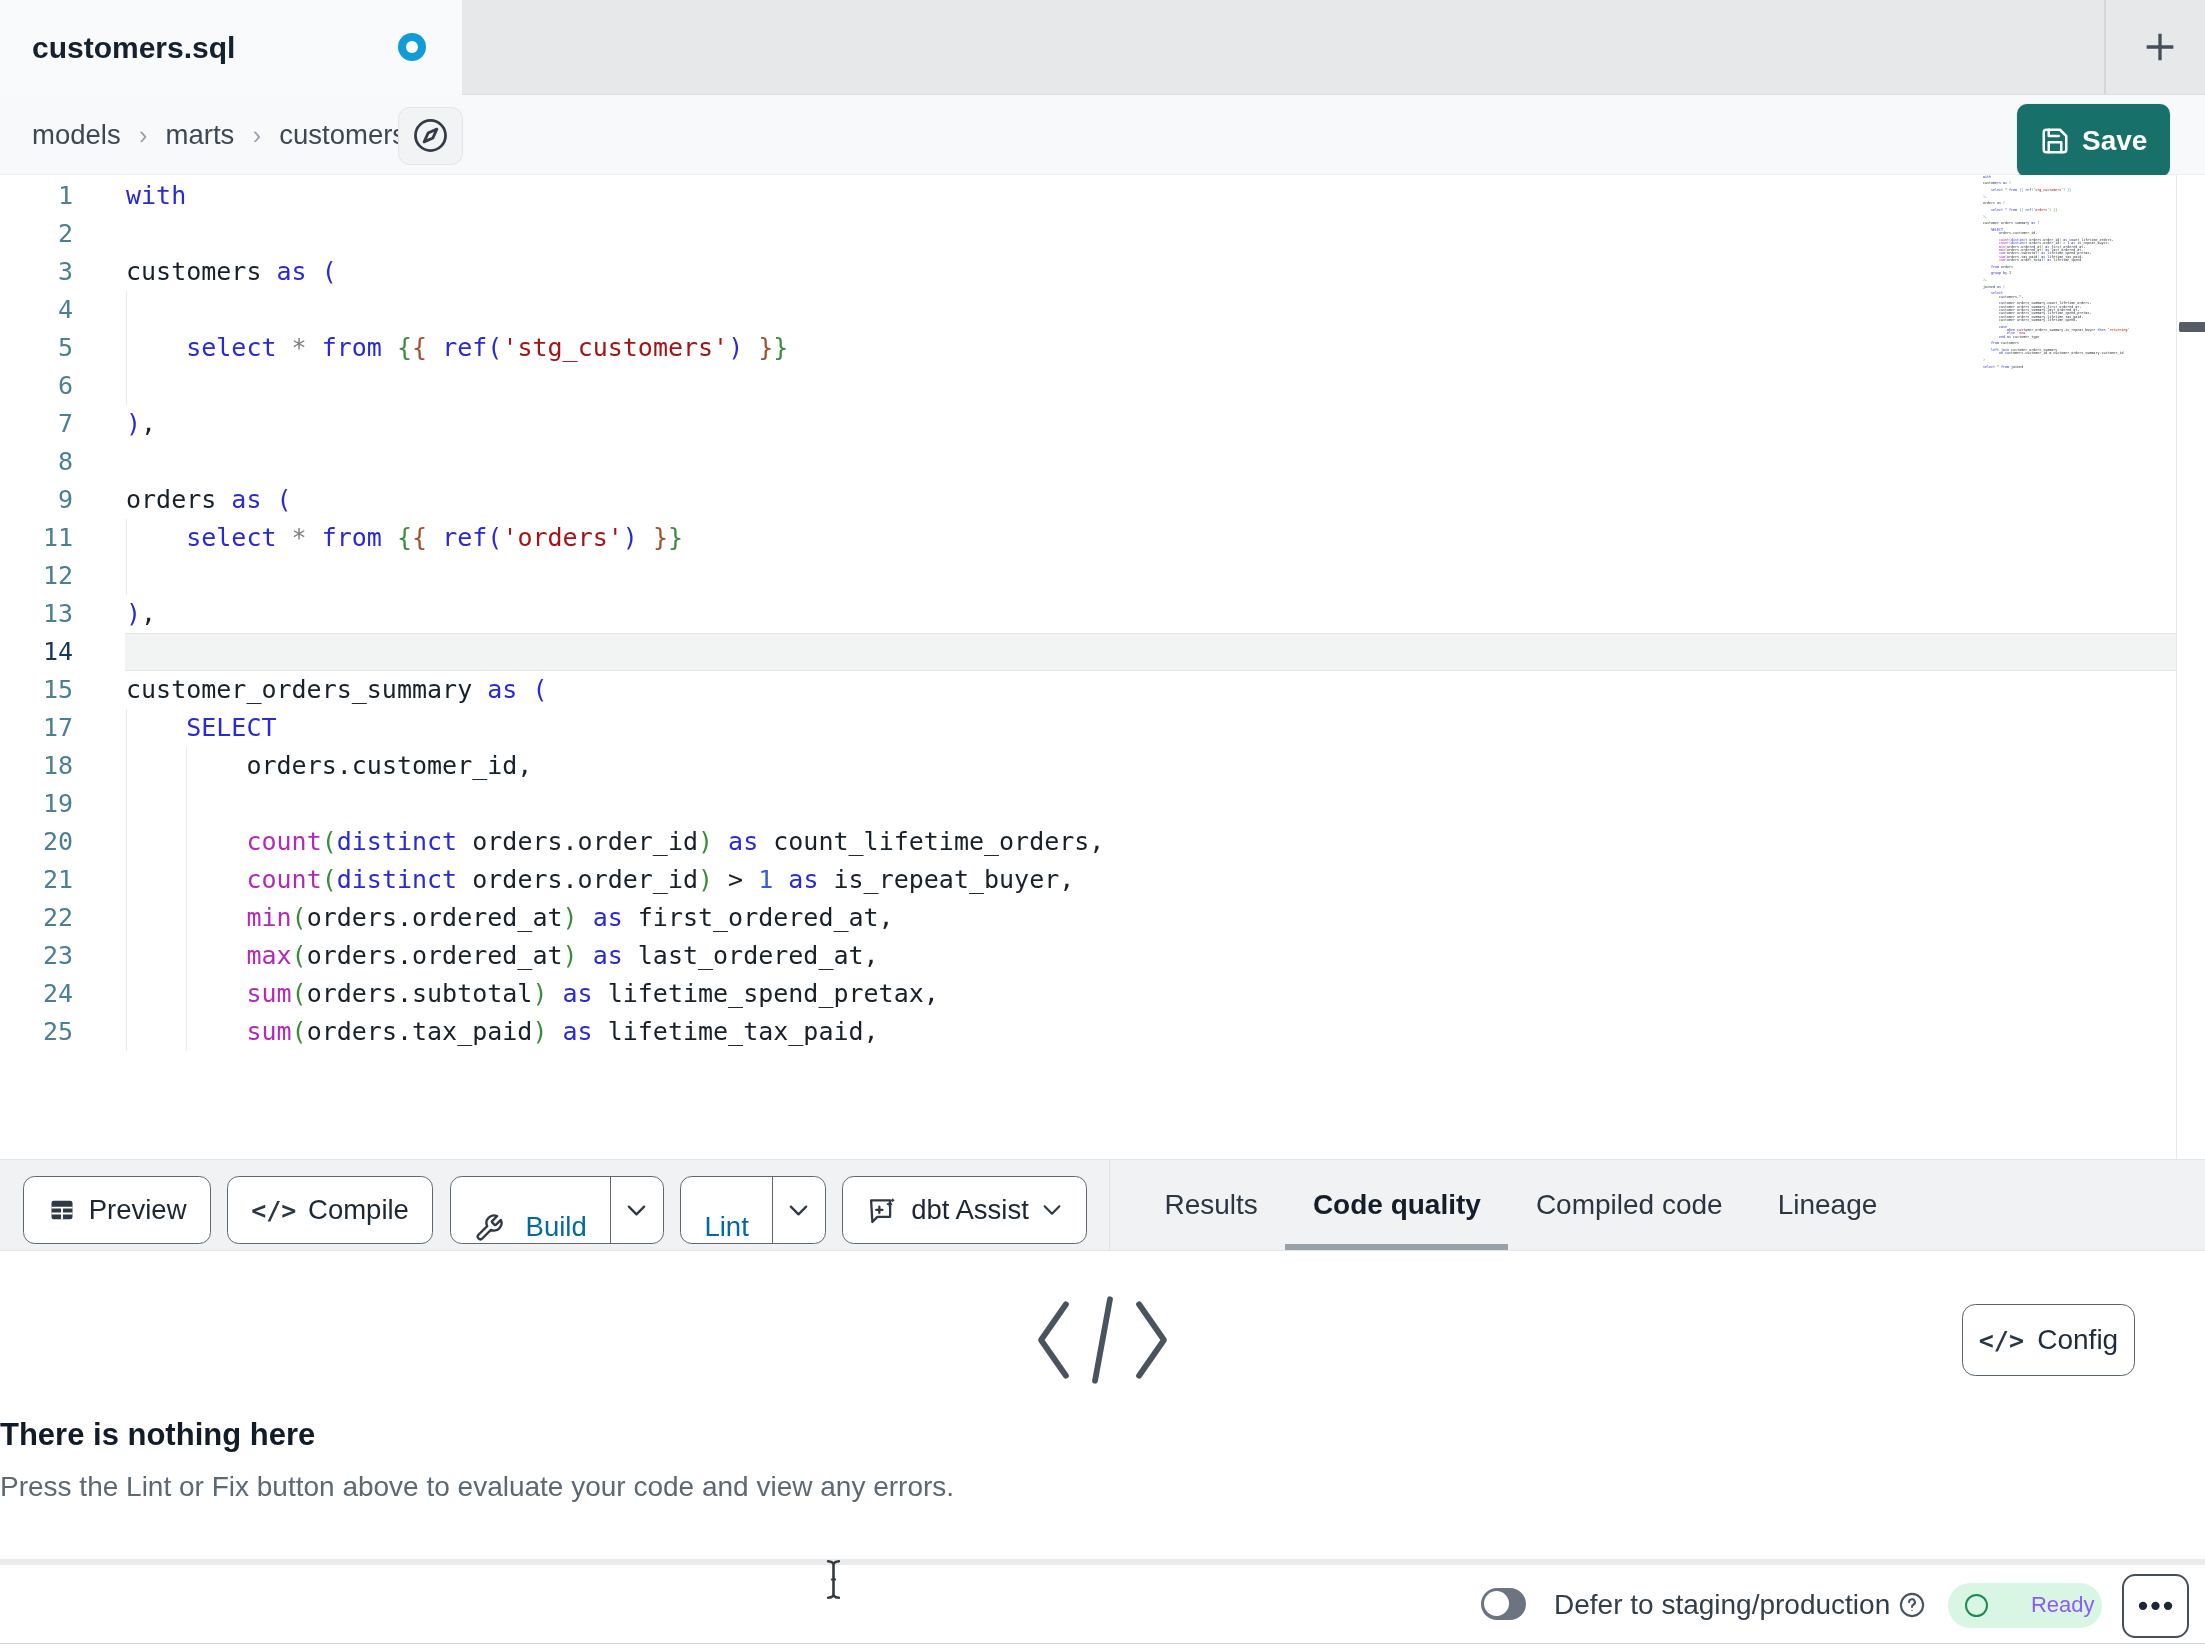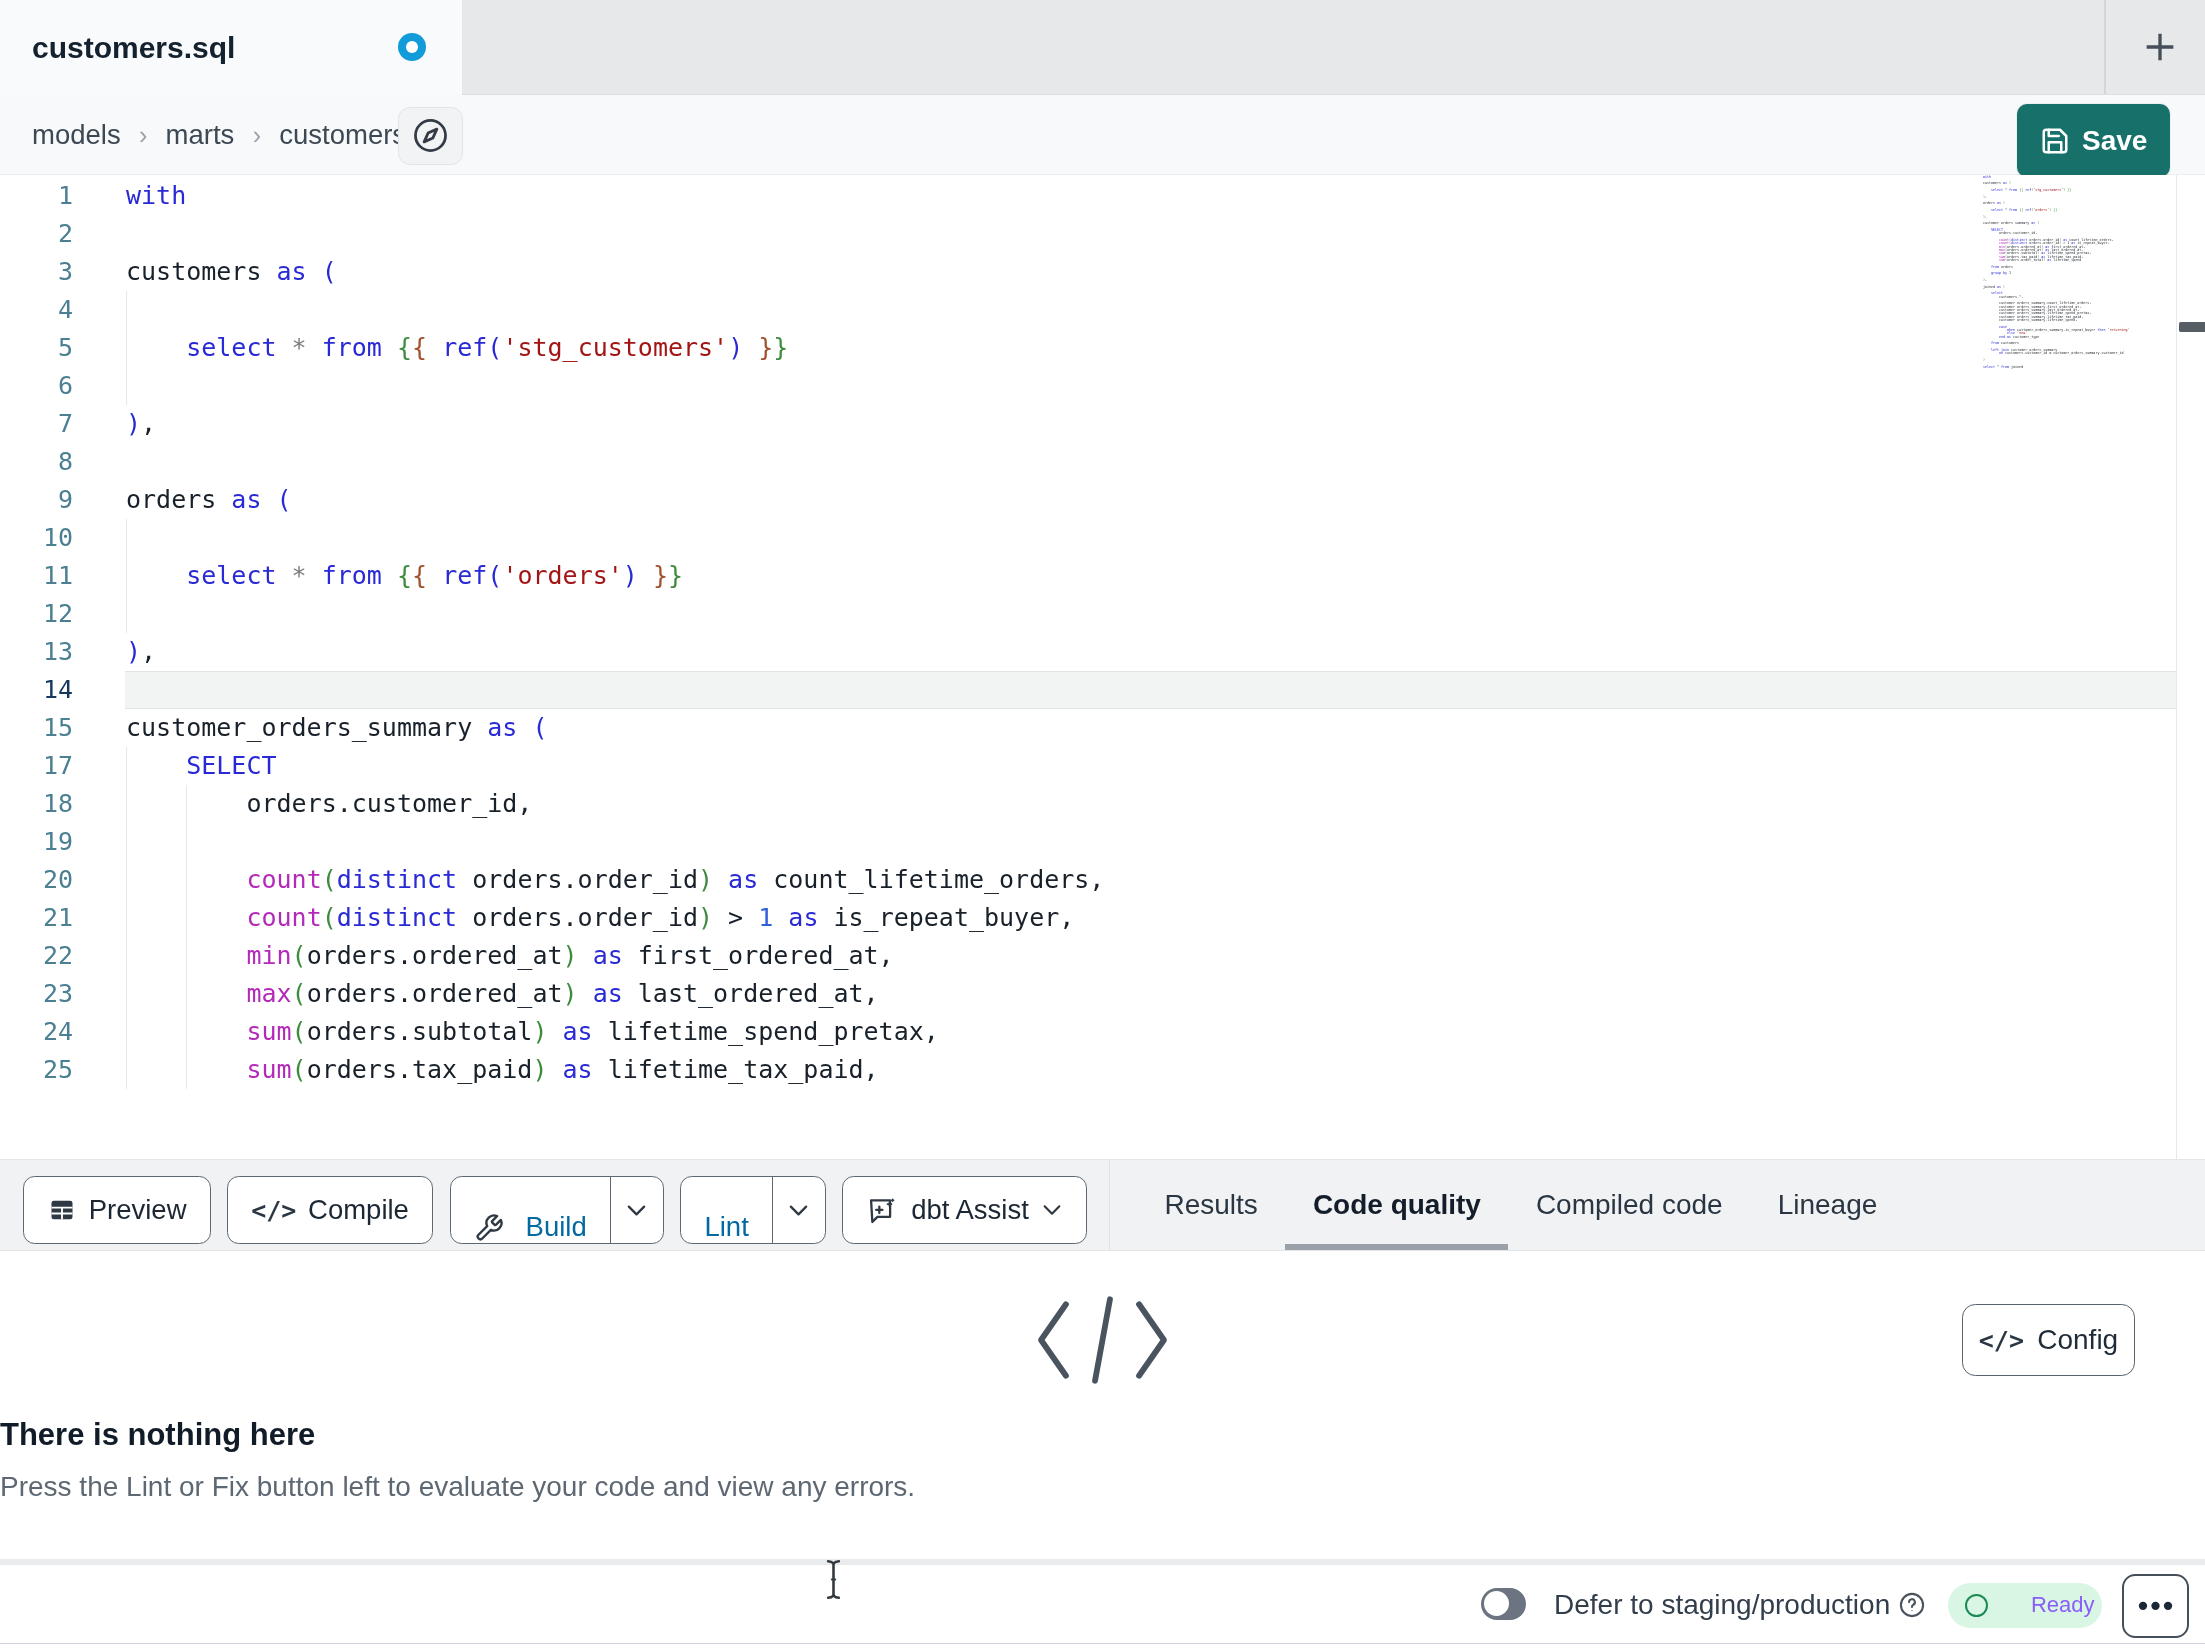--- a/index.html
+++ b/index.html
@@ -188,24 +188,20 @@
         </div>
         <div class="line">
           <span class="ln">8</span>
           <div class="lc"></div>
         </div>
         <div class="line">
           <span class="ln">9</span>
           <div class="lc"><span class="tok-pl">orders </span><span class="tok-kw">as</span><span class="tok-pl"> </span><span class="tok-pn">(</span></div>
         </div>
         <div class="line">
-          <span class="ln">10</span>
-          <div class="lc"><div class="guide" style="left: 0px;"></div></div>
-        </div>
-        <div class="line">
           <span class="ln">11</span>
           <div class="lc"><div class="guide" style="left: 0px;"></div><span>    </span><span class="tok-kw">select</span><span class="tok-op"> * </span><span class="tok-kw">from</span><span class="tok-pl"> </span><span class="tok-jg">{</span><span class="tok-jb">{</span><span class="tok-pl"> </span><span class="tok-kw">ref</span><span class="tok-pn">(</span><span class="tok-str">'orders'</span><span class="tok-pn">)</span><span class="tok-pl"> </span><span class="tok-jb">}</span><span class="tok-jg">}</span></div>
         </div>
         <div class="line">
           <span class="ln">12</span>
           <div class="lc"><div class="guide" style="left: 0px;"></div></div>
         </div>
         <div class="line">
           <span class="ln">13</span>
           <div class="lc"><span class="tok-pn">)</span><span class="tok-pl">,</span></div>
@@ -378,21 +374,21 @@
   </div>
 
   <div class="panel">
     <div class="empty">
       <svg class="glyph" width="147" height="98" viewBox="0 0 176 118" fill="none" stroke="#4a545f" stroke-width="7" stroke-linecap="round" stroke-linejoin="round">
         <path d="M44 16L14 59l30 43"></path>
         <path d="M97 10L79 108"></path>
         <path d="M132 16l30 43-30 43"></path>
       </svg>
       <div class="etitle">There is nothing here</div>
-      <div class="edesc">Press the Lint or Fix button left to evaluate your code and view any errors.</div>
+      <div class="edesc">Press the Lint or Fix button above to evaluate your code and view any errors.</div>
     </div>
     <div class="config-btn">
       <span class="code-glyph">&lt;/&gt;</span>
       <span>Config</span>
     </div>
   </div>
 
   <div class="gapline"></div>
   <div class="statusbar">
     <svg class="ibeam" width="25" height="43" viewBox="0 0 18 40" fill="none" stroke="#33393f" stroke-width="2.4" stroke-linecap="round">

